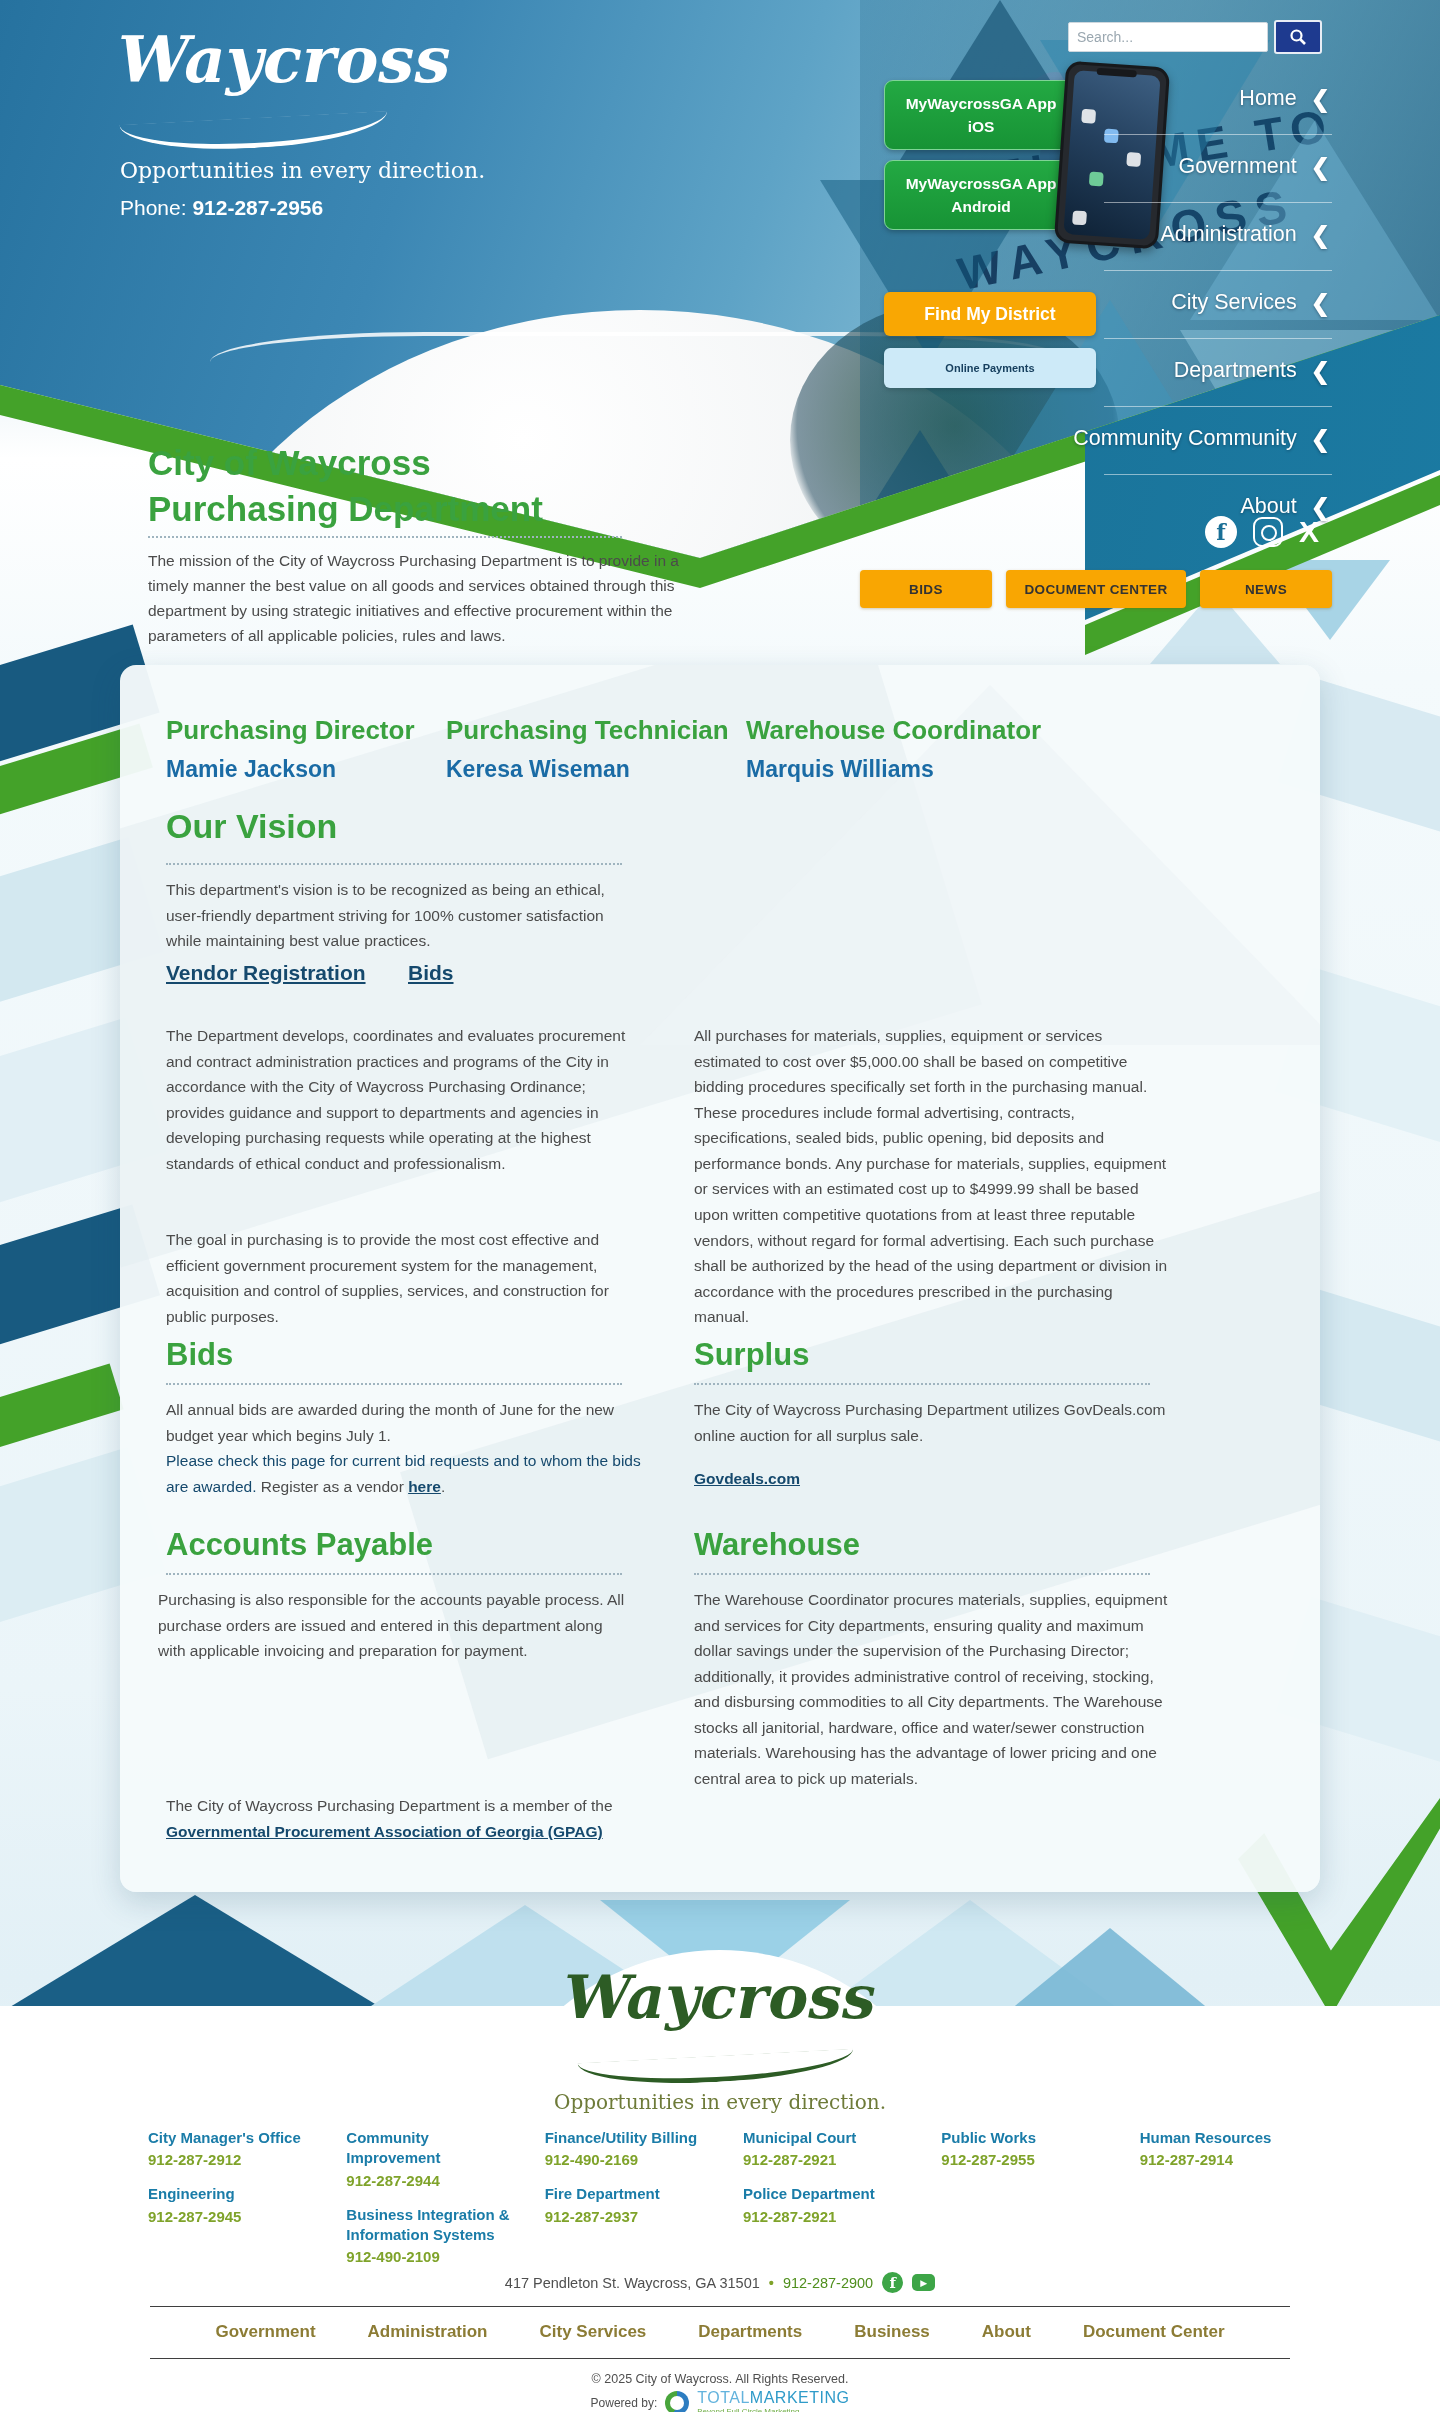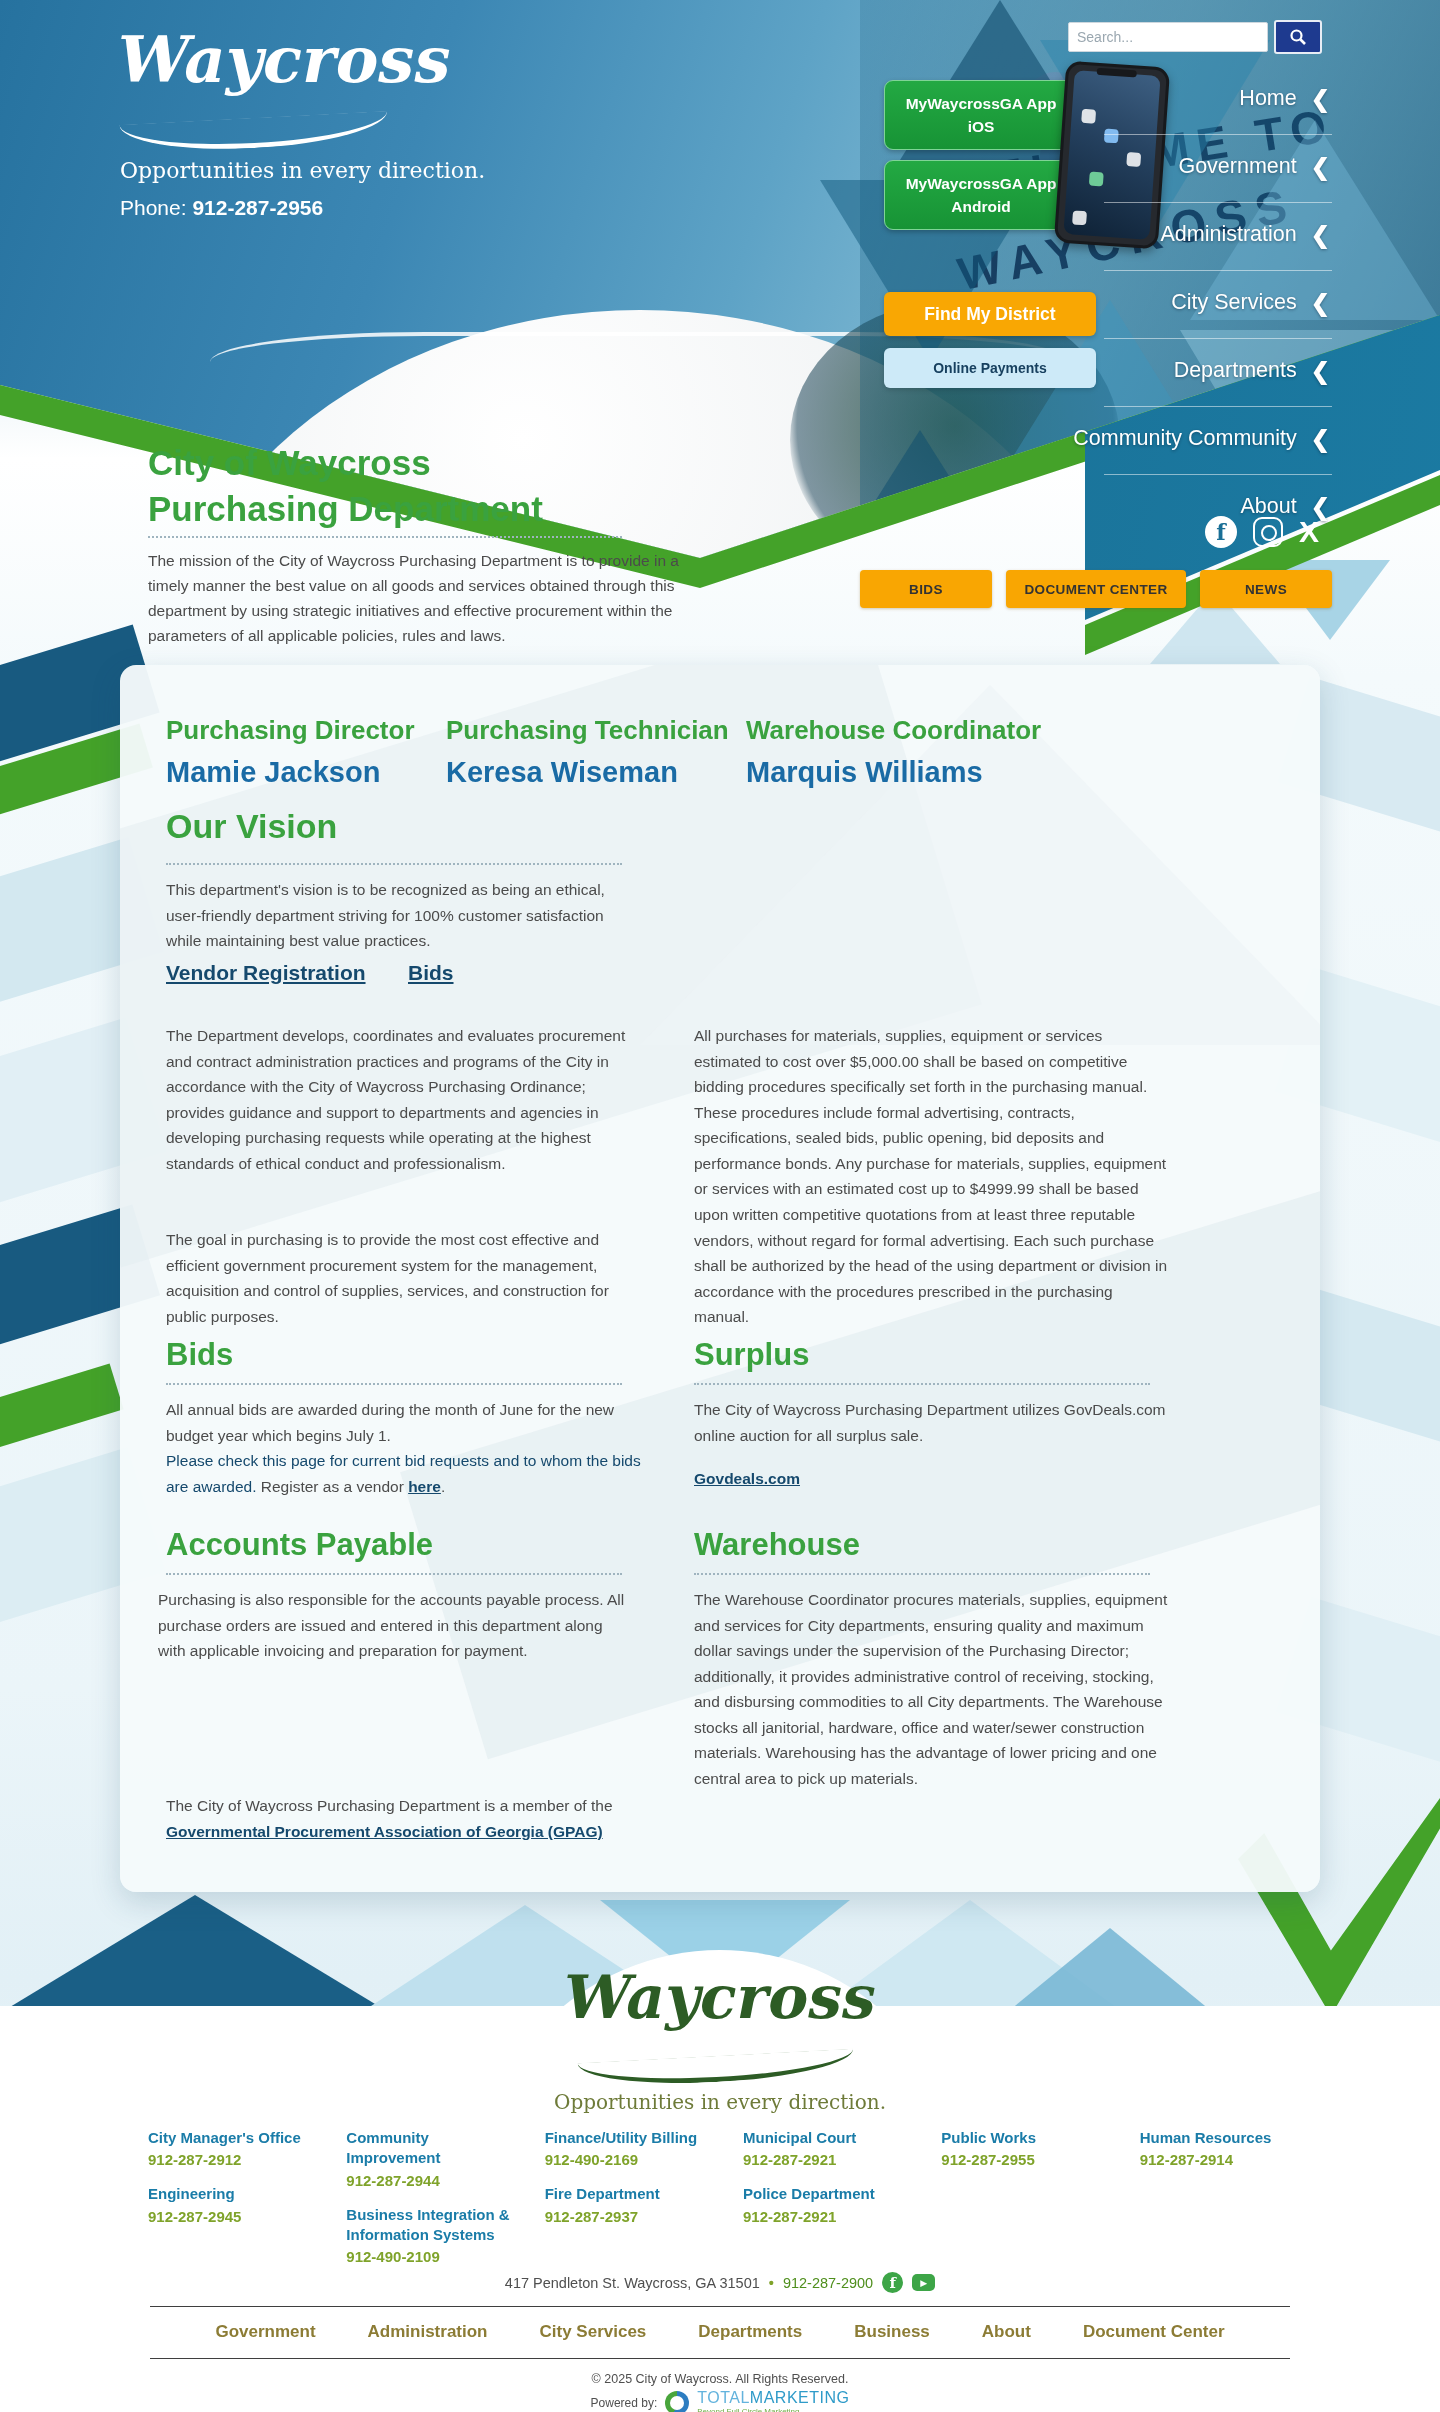--- a/index.html
+++ b/index.html
@@ -67,21 +67,21 @@
   .phone-mock { position:absolute; left:1060px; top:64px; width:104px; height:182px; background:#26292e;
           border-radius:15px; border:3px solid #17191c; transform:rotate(4deg); box-shadow:0 4px 10px rgba(0,0,0,.35); }
   .phone-screen { position:absolute; inset:6px; border-radius:9px; overflow:hidden;
           background:linear-gradient(200deg,#3d5f82 0%,#24405e 45%,#0e2135 100%); }
   .phone-notch { position:absolute; left:28px; top:2px; width:40px; height:7px; background:#17191c; border-radius:4px; }
   .app-dot { position:absolute; width:14px; height:14px; border-radius:4px; background:rgba(255,255,255,.85); }
   .find-district { position:absolute; left:884px; top:292px; width:212px; height:44px; background:#f9a703;
           border-radius:6px; color:#fff; font-weight:700; font-size:17.5px; display:flex; align-items:center;
           justify-content:center; cursor:pointer; box-shadow:0 2px 5px rgba(0,0,0,.2); }
   .online-pay { position:absolute; left:884px; top:348px; width:212px; height:40px; background:#cdeaf8;
-          border-radius:6px; color:#17405f; font-weight:700; font-size:14px; display:flex; align-items:center;
+          border-radius:6px; color:#17405f; font-weight:700; font-size:11px; display:flex; align-items:center;
           justify-content:center; cursor:pointer; box-shadow:0 2px 5px rgba(0,0,0,.15); }
   .nav-item { position:absolute; right:110px; width:420px; text-align:right; color:#fff; font-size:21.5px;
           font-weight:400; cursor:pointer; text-shadow:0 1px 3px rgba(0,20,40,.4); }
   .nav-item .chev { font-size:23px; font-weight:700; margin-left:14px; vertical-align:-2px; }
   .nav-div { position:absolute; left:1104px; width:228px; border-top:1px solid rgba(255,255,255,.5); }
   .socials { position:absolute; left:1205px; top:516px; display:flex; gap:16px; align-items:center; }
   .soc-fb { width:32px; height:32px; border-radius:50%; background:#fff; color:#1a6f96; font-weight:800;
           font-family:"DejaVu Serif",serif; display:flex; align-items:center; justify-content:center; font-size:22px; cursor:pointer; }
   .soc-ig { width:30px; height:30px; border:2.5px solid #fff; border-radius:9px; position:relative; cursor:pointer; }
   .soc-ig::after { content:""; position:absolute; left:6px; top:6px; width:12px; height:12px; border:2.5px solid #fff; border-radius:50%; }
@@ -100,21 +100,21 @@
   
   .card { position:absolute; left:120px; top:665px; width:1200px; height:1227px; background:rgba(245,250,251,.96);
           border-radius:16px; box-shadow:0 10px 30px rgba(20,70,100,.18); z-index:6; overflow:hidden; }
   .card-decor1 { position:absolute; left:-80px; top:60px; width:900px; height:420px; background:#e3edf1; opacity:.55;
           transform:rotate(-17deg); }
   .card-decor2 { position:absolute; left:300px; top:640px; width:1100px; height:300px; background:#dde9ee; opacity:.5;
           transform:rotate(-17deg); }
   .card-decor3 { position:absolute; left:520px; top:20px; width:700px; height:360px; background:#eef4f6; opacity:.7;
           clip-path:polygon(0 100%,100% 100%,50% 0); }
   .role { font-size:26px; font-weight:700; color:#3aa23f; }
-  .staff-name { font-size:29px; font-weight:700; color:#1a6ba5; margin-top:10px; }
+  .staff-name { font-size:23px; font-weight:700; color:#1a6ba5; margin-top:10px; }
   .staff-col { position:absolute; top:50px; }
   .h2 { position:absolute; font-size:31px; font-weight:700; color:#3aa23f; }
   .h2-vision { font-size:34px; }
   .dotted { position:absolute; width:456px; border-top:2px dotted #9fb4bf; }
   .body-p { position:absolute; font-size:15.5px; color:#4b4b4b; line-height:1.65; }
   .biglink { position:absolute; font-size:21px; font-weight:700; color:#15496d; text-decoration:underline; cursor:pointer; }
   .navy-b { color:#15496d; font-weight:400; }
   .inline-link { color:#15496d; font-weight:700; text-decoration:underline; cursor:pointer; }
 
   

